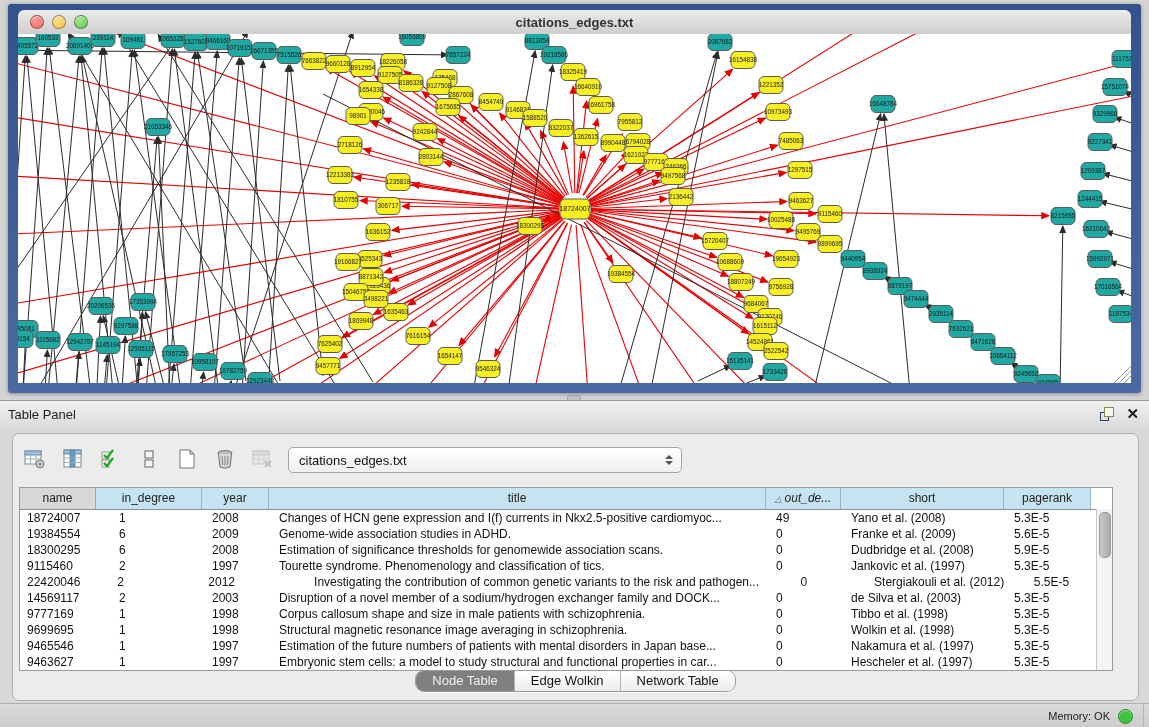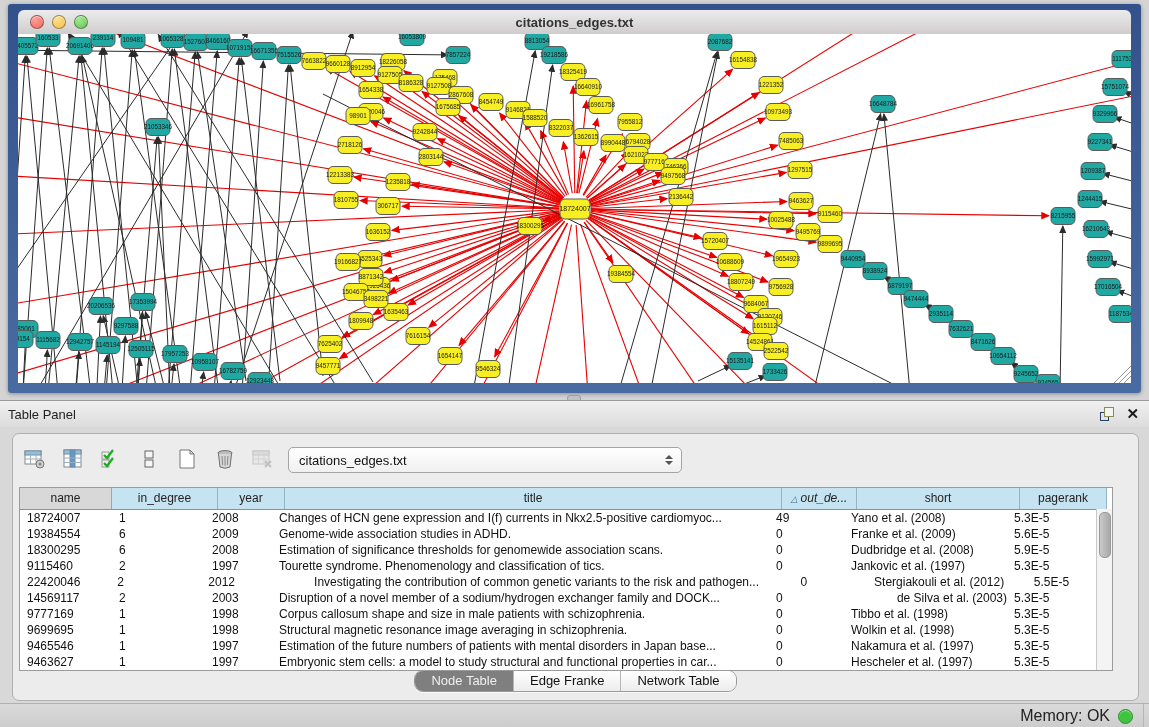--- a/index.html
+++ b/index.html
@@ -64,21 +64,21 @@
   .seg{display:flex;border:1px solid #9a9a9a;border-radius:9px;overflow:hidden;height:20px;
     box-shadow:0 1px 0 rgba(255,255,255,.7);}
   .seg .tab{padding:0 16px;font-size:13px;line-height:20px;color:#111;
     background:linear-gradient(180deg,#ffffff,#ececec);border-right:1px solid #b5b5b5;}
   .seg .tab:last-child{border-right:none;}
   .seg .tab.sel{background:#7f7f7f;color:#efefef;}
   
   .statusbar{position:absolute;left:0;top:703px;width:1149px;height:24px;
     background:linear-gradient(180deg,#dadada,#cccccc);border-top:1px solid #b0b0b0;
     display:flex;align-items:center;justify-content:flex-end;}
-  .mem-label{font-size:16px;color:#222;margin-right:8px;}
+  .mem-label{font-size:11px;color:#222;margin-right:8px;}
   .mem-dot{width:13px;height:13px;border-radius:50%;background:#3fc43f;
     border:1px solid #2e8b2e;box-shadow:inset 0 1px 1px rgba(255,255,255,.5);margin-right:10px;}
   .status-divider{width:1px;height:24px;background:#b5b5b5;margin-right:5px;}
 </style>
 </head>
 <body>
 
 <div class="net-win">
   <div class="titlebar">
     <div class="lights">
@@ -874,21 +874,21 @@
     <div class="combo">
       <span class="val">citations_edges.txt</span>
       <span class="arrows">
           <span class="up"></span>
           <span class="dn"></span>
         </span>
     </div>
 
     <div class="grid">
       <div class="thead" id="thead">
-          <div class="th gray" style="width: 92px;">name</div>
+          <div class="th gray" style="width: 76px;">name</div>
           <div class="th" style="width: 106px;">in_degree</div>
           <div class="th" style="width: 67px;">year</div>
           <div class="th" style="width: 497px;">title</div>
           <div class="th" style="width: 75px; font-style: italic;"><span class="sort-glyph">△</span>out_de...</div>
           <div class="th" style="width: 163px;">short</div>
           <div class="th" style="width: 87px;">pagerank</div>
         </div>
       <div id="tbody">
           <div class="tr">
             <div class="td" style="width: 92px;">18724007</div>
@@ -934,21 +934,21 @@
             <div class="td" style="width: 75px;">0</div>
             <div class="td" style="width: 163px;">Stergiakouli et al. (2012)</div>
             <div class="td" style="width: 87px;">5.5E-5</div>
           </div>
           <div class="tr">
             <div class="td" style="width: 92px;">14569117</div>
             <div class="td" style="width: 93px;">2</div>
             <div class="td" style="width: 67px;">2003</div>
             <div class="td" style="width: 497px;">Disruption of a novel member of a sodium/hydrogen exchanger family and DOCK...</div>
             <div class="td" style="width: 75px;">0</div>
-            <div class="td" style="width: 163px; text-align: right;">de Silva et al. (2003)</div>
+            <div class="td" style="width: 163px;">de Silva et al. (2003)</div>
             <div class="td" style="width: 87px;">5.3E-5</div>
           </div>
           <div class="tr">
             <div class="td" style="width: 92px;">9777169</div>
             <div class="td" style="width: 93px;">1</div>
             <div class="td" style="width: 67px;">1998</div>
             <div class="td" style="width: 497px;">Corpus callosum shape and size in male patients with schizophrenia.</div>
             <div class="td" style="width: 75px;">0</div>
             <div class="td" style="width: 163px;">Tibbo et al. (1998)</div>
             <div class="td" style="width: 87px;">5.3E-5</div>
@@ -982,21 +982,21 @@
           </div>
         </div>
       <div class="vscroll">
           <div class="vthumb"></div>
         </div>
     </div>
 
     <div class="tabs">
       <div class="seg">
         <span class="tab sel">Node Table</span>
-        <span class="tab">Edge Franke</span>
+        <span class="tab">Edge Wolkin</span>
         <span class="tab">Network Table</span>
       </div>
     </div>
 
   </div>
 </div>
 
 <div class="statusbar">
   <span class="mem-label">Memory: OK</span>
   <span class="mem-dot"></span>

